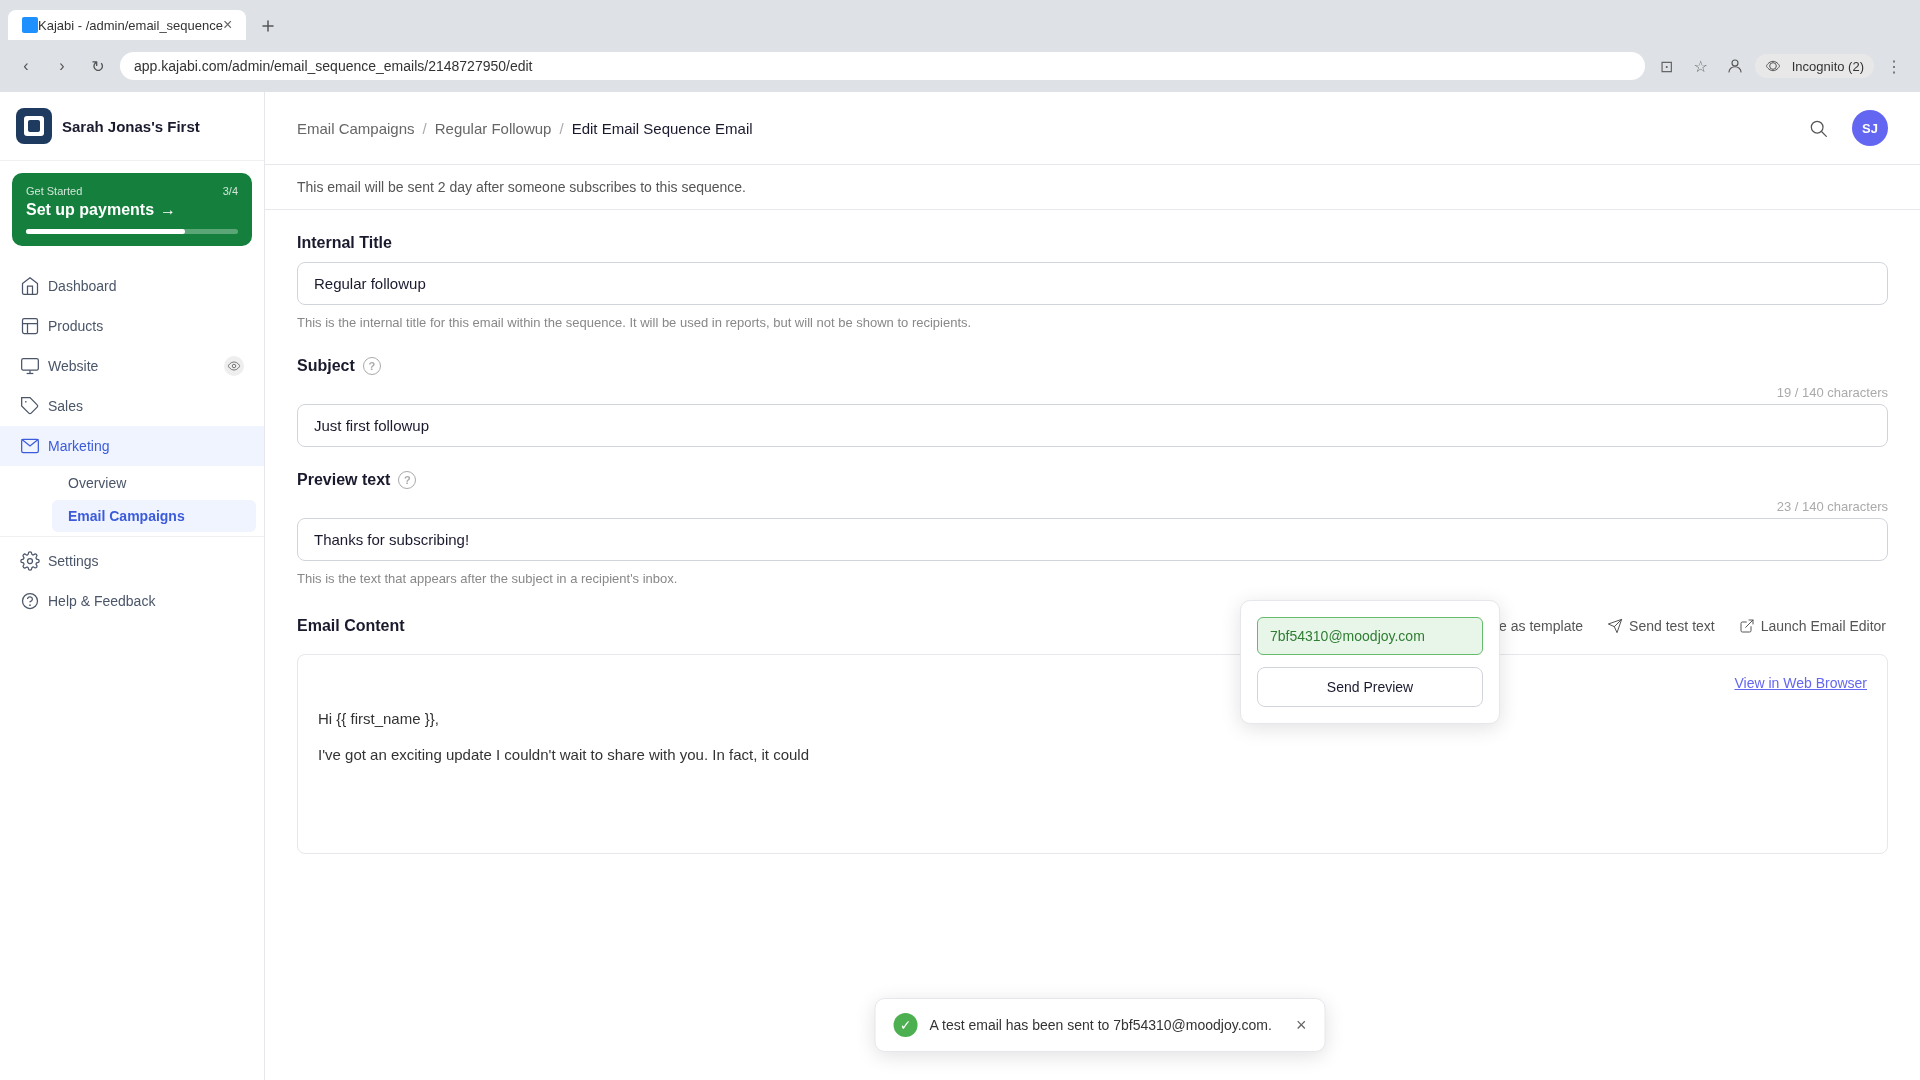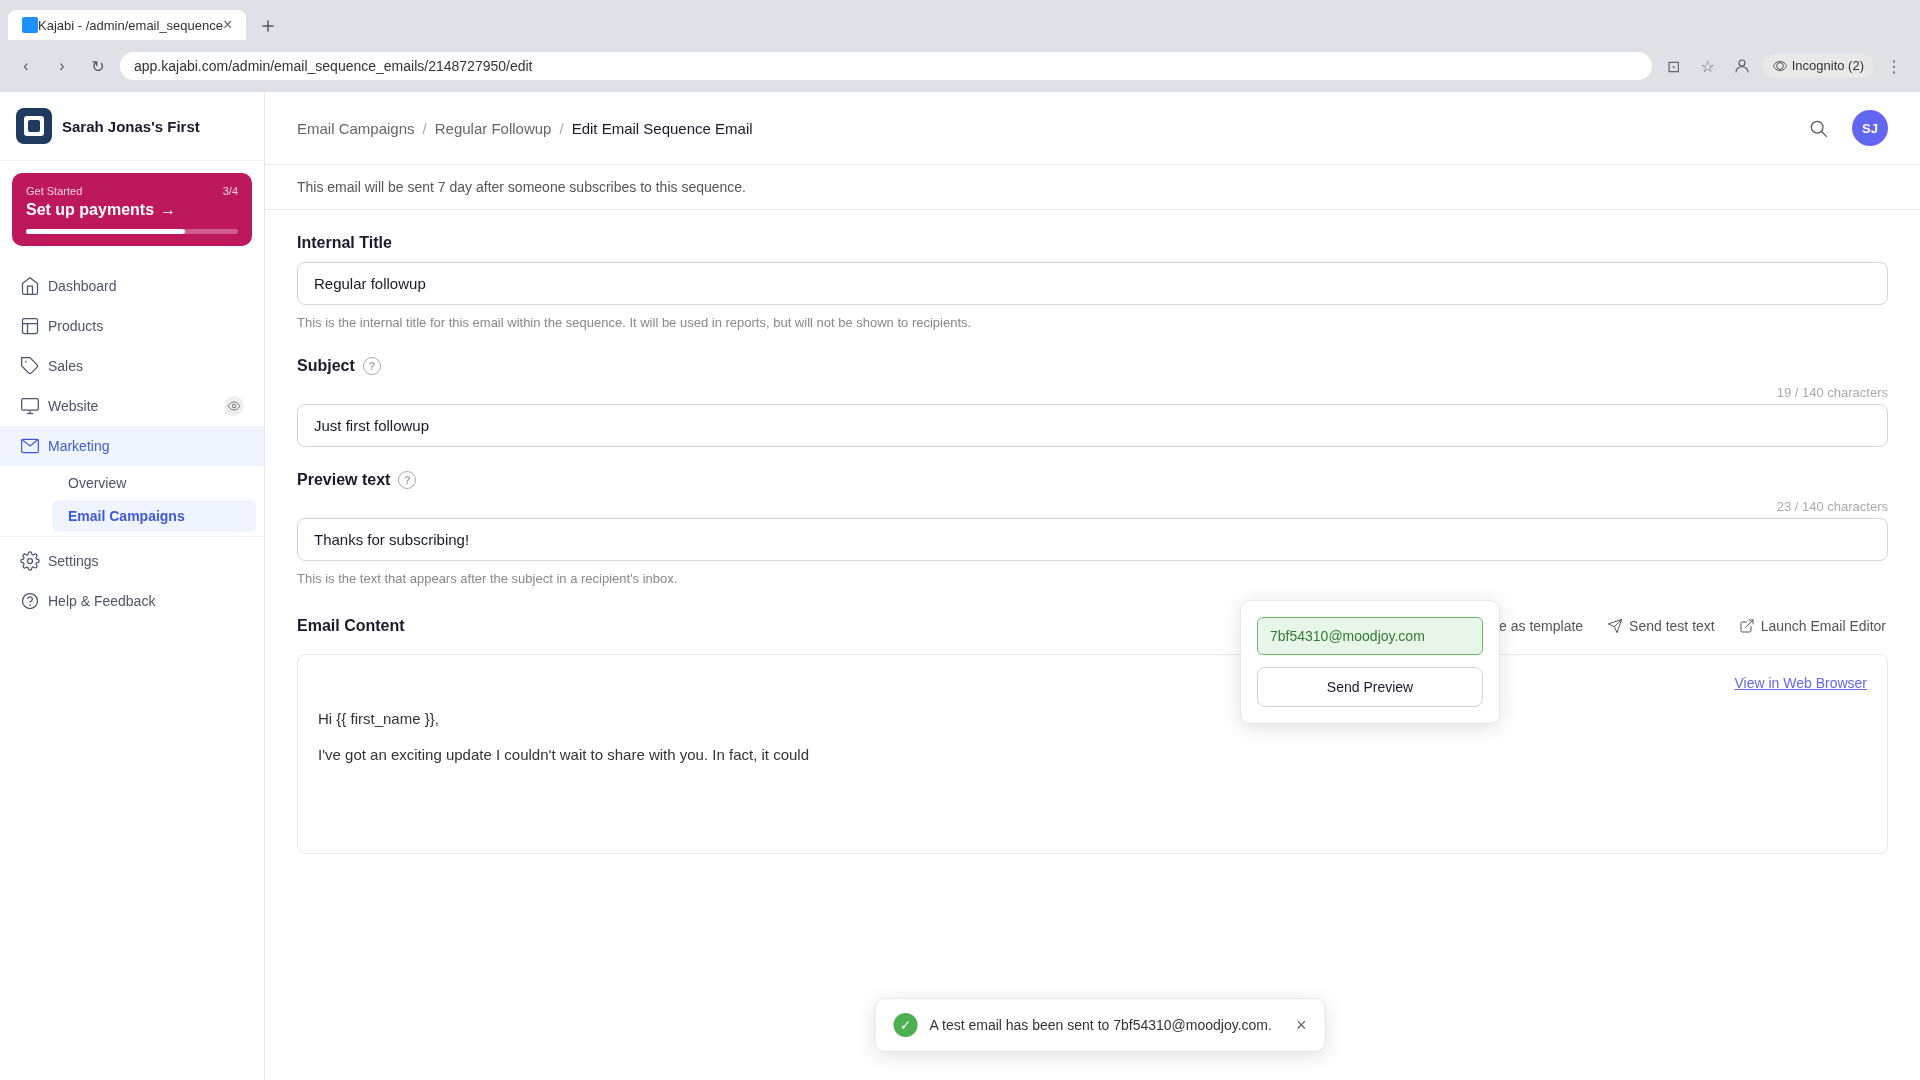--- a/index.html
+++ b/index.html
@@ -9,32 +9,32 @@
     .browser-chrome { background: #dee1e6; height: 92px; flex-shrink: 0; }
     .browser-tabs { display: flex; align-items: flex-end; padding: 8px 0 0 8px; height: 40px; }
     .browser-tab { background: #fff; border-radius: 8px 8px 0 0; padding: 6px 14px; display: flex; align-items: center; font-size: 13px; color: #333; min-width: 220px; }
     .browser-tab .tab-favicon { width: 16px; height: 16px; background: #1e90ff; border-radius: 2px; flex-shrink: 0; }
     .browser-tab .tab-close { margin-left: auto; color: #666; cursor: pointer; font-size: 16px; }
     .browser-toolbar { display: flex; align-items: center; gap: 8px; padding: 4px 12px; height: 52px; background: #dee1e6; }
     .nav-btn { background: none; border: none; width: 28px; height: 28px; border-radius: 50%; display: flex; align-items: center; justify-content: center; font-size: 16px; color: #555; cursor: pointer; }
     .address-bar { flex: 1; background: #fff; border-radius: 20px; padding: 6px 14px; font-size: 14px; color: #333; border: none; outline: none; }
     .toolbar-actions { display: flex; align-items: center; gap: 6px; }
     .toolbar-icon { width: 28px; height: 28px; display: flex; align-items: center; justify-content: center; color: #666; font-size: 16px; cursor: pointer; border-radius: 4px; }
-    .incognito-btn { background: #e8e8e8; border: none; border-radius: 16px; padding: 4px 10px; font-size: 13px; color: #333; cursor: pointer; display: flex; align-items: flex-start; gap: 4px; }
+    .incognito-btn { background: #e8e8e8; border: none; border-radius: 16px; padding: 4px 10px; font-size: 13px; color: #333; cursor: pointer; display: flex; align-items: center; gap: 11px; }
 
     
     .app-container { display: flex; flex: 1; overflow: hidden; }
 
     
     .sidebar { width: 265px; background: #fff; border-right: 1px solid #e5e7eb; display: flex; flex-direction: column; overflow: hidden; flex-shrink: 0; }
     .sidebar-header { padding: 16px; display: flex; align-items: center; gap: 10px; border-bottom: 1px solid #f0f0f0; }
     .sidebar-logo { width: 36px; height: 36px; background: #1e3a5f; border-radius: 8px; display: flex; align-items: center; justify-content: center; flex-shrink: 0; }
     .sidebar-logo-inner { width: 20px; height: 20px; background: #fff; border-radius: 3px; display: flex; align-items: center; justify-content: center; }
     .sidebar-title { font-size: 15px; font-weight: 600; color: #1a1a2e; }
-    .get-started-banner { margin: 12px; background: #be185d; border-radius: 10px; padding: 12px 14px; color: white; cursor: pointer; }
+    .get-started-banner { margin: 12px; background: #15803d; border-radius: 10px; padding: 12px 14px; color: white; cursor: pointer; }
     .get-started-label { font-size: 11px; opacity: 0.8; margin-bottom: 4px; display: flex; justify-content: space-between; }
     .get-started-title { font-size: 16px; font-weight: 600; display: flex; align-items: center; gap: 6px; }
     .progress-bar { margin-top: 10px; background: rgba(255,255,255,0.3); border-radius: 4px; height: 5px; }
     .progress-fill { background: white; border-radius: 4px; height: 5px; width: 75%; }
     .sidebar-scroll { flex: 1; overflow-y: auto; padding: 8px 0; }
     .sidebar-scroll::-webkit-scrollbar { width: 4px; }
     .sidebar-scroll::-webkit-scrollbar-thumb { background: #ddd; border-radius: 2px; }
     .nav-item { display: flex; align-items: center; gap: 8px; padding: 10px 20px; cursor: pointer; color: #4a5568; font-size: 14px; font-weight: 500; transition: background 0.15s; }
     .nav-item.active { background: #f0f4ff; color: #3b5bdb; }
     .nav-item .nav-icon { width: 20px; height: 20px; display: flex; align-items: center; justify-content: center; flex-shrink: 0; }
@@ -173,42 +173,42 @@
               <rect x="3" y="3" width="18" height="18" rx="2" stroke="#4a5568" stroke-width="1.5"></rect>
               <path d="M3 9h18M9 21V9" stroke="#4a5568" stroke-width="1.5"></path>
             </svg>
         </div>
         <span>Products</span>
       </div>
 
       <div class="nav-item">
         <div class="nav-icon">
           <svg width="20" height="20" viewBox="0 0 24 24" fill="none">
-              <path d="M20.59 13.41l-7.17 7.17a2 2 0 01-2.83 0L2 12V2h10l8.59 8.59a2 2 0 010 2.82z" stroke="#4a5568" stroke-width="1.5"></path>
-              <line x1="7" y1="7" x2="7.01" y2="7" stroke="#4a5568" stroke-width="2" stroke-linecap="round"></line>
-            </svg>
-        </div>
-        <span>Sales</span>
-      </div>
-
-      <div class="nav-item">
-        <div class="nav-icon">
-          <svg width="20" height="20" viewBox="0 0 24 24" fill="none">
               <rect x="2" y="3" width="20" height="14" rx="2" stroke="#4a5568" stroke-width="1.5"></rect>
               <line x1="8" y1="21" x2="16" y2="21" stroke="#4a5568" stroke-width="1.5"></line>
               <line x1="12" y1="17" x2="12" y2="21" stroke="#4a5568" stroke-width="1.5"></line>
             </svg>
         </div>
         <span>Website</span>
         <div class="nav-badge">
           <svg width="14" height="14" viewBox="0 0 24 24" fill="none">
               <path d="M2 12s3.5-7 10-7 10 7 10 7-3.5 7-10 7S2 12 2 12z" stroke="#666" stroke-width="1.5"></path>
               <circle cx="12" cy="12" r="3" stroke="#666" stroke-width="1.5"></circle>
             </svg>
         </div>
+      </div>
+
+      <div class="nav-item">
+        <div class="nav-icon">
+          <svg width="20" height="20" viewBox="0 0 24 24" fill="none">
+              <path d="M20.59 13.41l-7.17 7.17a2 2 0 01-2.83 0L2 12V2h10l8.59 8.59a2 2 0 010 2.82z" stroke="#4a5568" stroke-width="1.5"></path>
+              <line x1="7" y1="7" x2="7.01" y2="7" stroke="#4a5568" stroke-width="2" stroke-linecap="round"></line>
+            </svg>
+        </div>
+        <span>Sales</span>
       </div>
 
       <div class="nav-item active">
         <div class="nav-icon">
           <svg width="20" height="20" viewBox="0 0 24 24" fill="none">
               <path d="M22 4L12 12 2 4" stroke="#3b5bdb" stroke-width="1.5"></path>
               <rect x="2" y="4" width="20" height="16" rx="2" stroke="#3b5bdb" stroke-width="1.5"></rect>
             </svg>
         </div>
         <span>Marketing</span>
@@ -265,21 +265,21 @@
               <line x1="16.5" y1="16.5" x2="22" y2="22" stroke="#555" stroke-width="1.5" stroke-linecap="round"></line>
             </svg>
         </button>
         <div class="user-avatar">SJ</div>
       </div>
     </div>
 
     <div class="form-area">
 
       <div class="form-top-bar">
-        <span>This email will be sent 7 day after someone subscribes to this sequence.</span>
+        <span>This email will be sent 2 day after someone subscribes to this sequence.</span>
       </div>
 
       <div class="form-section">
 
         <div class="field-group">
           <div class="field-label">
             <span>Internal Title</span>
           </div>
           <input class="field-input" type="text" value="Regular followup" style="">
           <div class="field-hint">This is the internal title for this email within the sequence. It will be used in reports, but will not be shown to recipients.</div>

